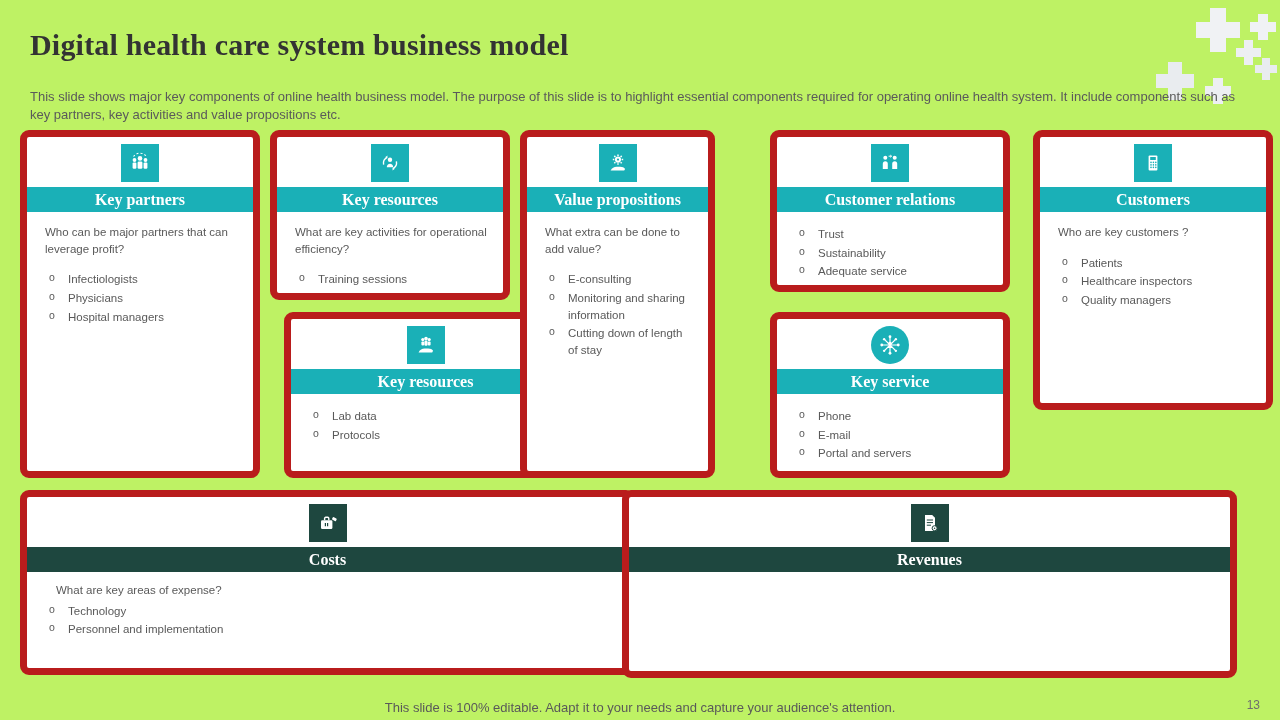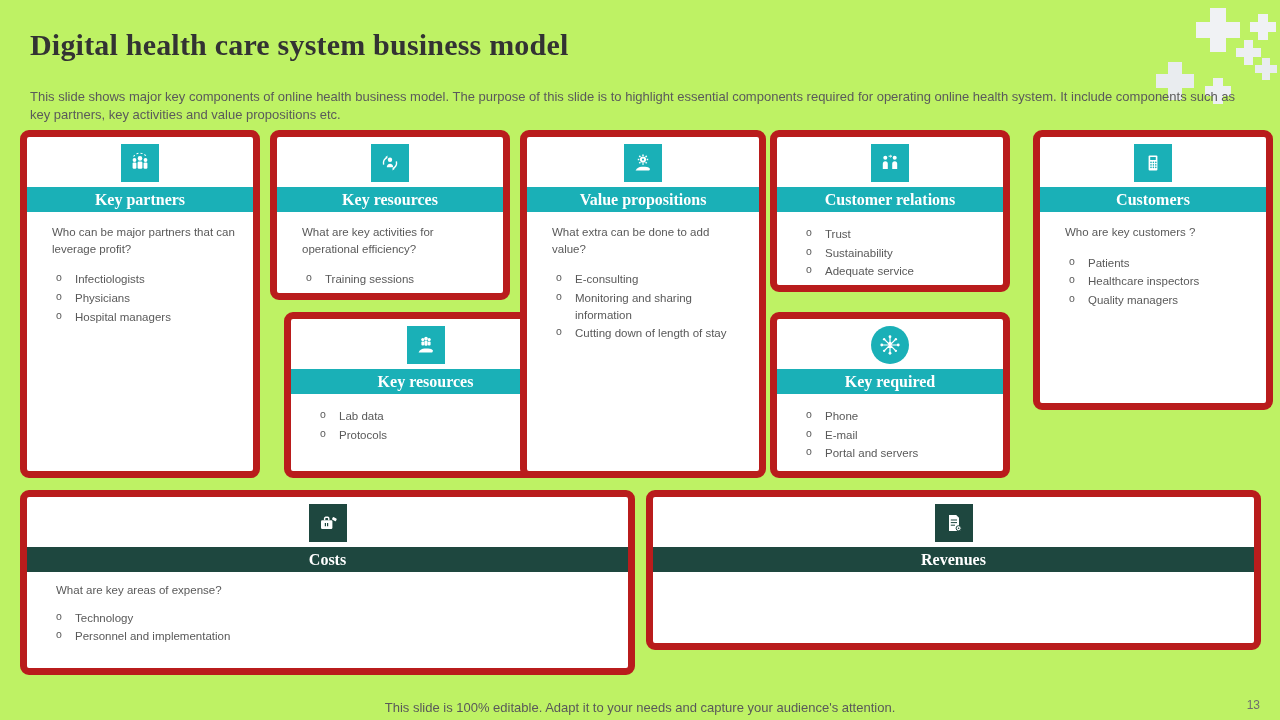--- a/index.html
+++ b/index.html
@@ -15,23 +15,23 @@
   .icon-box{width:38px;height:38px;margin:7px auto 5px;display:flex;align-items:center;
             justify-content:center;}
   .icon-box.teal{background:#1ab0b7;}
   .icon-box.dark{background:#1e473f;}
   .icon-box.round{border-radius:50%;}
   .card-header{height:25px;line-height:25px;text-align:center;color:#ffffff;
                font-family:"Liberation Serif",serif;font-weight:700;font-size:16px;}
   .card-header.teal{background:#1ab0b7;}
   .card-header.dark{background:#1e473f;}
   .card-body{padding:8px 13px;font-size:11.5px;line-height:1.45;}
-  .question{margin:4px 0 14px 12px;}
+  .question{margin:4px 0 14px 5px;}
   .question.tight{margin:2px 0 2px 16px;}
-  ul.bullets{list-style:none;margin:11px;padding:0;}
+  ul.bullets{list-style:none;margin:4px;padding:0;}
   ul.bullets li{position:relative;padding-left:24px;margin-bottom:2px;}
   ul.bullets li::before{content:"o";position:absolute;left:5px;top:-1px;font-size:10.5px;}
   .bullets.no-q{margin-top:6px;}
   .footer{position:absolute;left:0;right:0;bottom:5px;text-align:center;font-size:13px;
           color:#595959;}
   .page-num{position:absolute;right:20px;bottom:8px;font-size:12px;color:#6e6e6e;}
 </style>
 </head>
 <body>
 
@@ -119,21 +119,21 @@
       <span>Key resources</span>
     </div>
     <div class="card-body">
       <ul class="bullets no-q">
           <li>Lab data</li>
           <li>Protocols</li>
         </ul>
     </div>
   </div>
 
-  <div class="card" style="left:520px;top:130px;width:246px;height:348px">
+  <div class="card" style="left:520px;top:130px;width:195px;height:348px">
     <div class="icon-box teal">
       <svg width="24" height="24" viewBox="0 0 24 24" fill="#fff">
         <circle cx="12" cy="8.6" r="3.1"></circle>
         <g stroke="#fff" stroke-width="1.5">
           <line x1="12" y1="3.4" x2="12" y2="4.9"></line>
             <line x1="12" y1="12.3" x2="12" y2="13.8"></line>
           <line x1="6.8" y1="8.6" x2="8.3" y2="8.6"></line>
             <line x1="15.7" y1="8.6" x2="17.2" y2="8.6"></line>
           <line x1="8.3" y1="4.9" x2="9.4" y2="6"></line>
             <line x1="14.6" y1="11.2" x2="15.7" y2="12.3"></line>
@@ -200,21 +200,21 @@
           <circle cx="6.6" cy="6.6" r="1.1"></circle>
             <circle cx="17.4" cy="17.4" r="1.1"></circle>
           <circle cx="17.4" cy="6.6" r="1.1"></circle>
             <circle cx="6.6" cy="17.4" r="1.1"></circle>
           <circle cx="12" cy="10.8" r="1.7"></circle>
             <path d="M9.7 14.8 c0.3-1.5 1.2-2.3 2.3-2.3 s2 0.8 2.3 2.3 z"></path>
         </g>
       </svg>
     </div>
     <div class="card-header teal">
-      <span>Key required</span>
+      <span>Key service</span>
     </div>
     <div class="card-body">
       <ul class="bullets no-q">
           <li>Phone</li>
           <li>E-mail</li>
           <li>Portal and servers</li>
         </ul>
     </div>
   </div>
 
@@ -264,21 +264,21 @@
     </div>
     <div class="card-body">
       <p class="question tight">What are key areas of expense?</p>
       <ul class="bullets">
           <li>Technology</li>
           <li>Personnel and implementation</li>
         </ul>
     </div>
   </div>
 
-  <div class="card" style="left:646px;top:490px;width:615px;height:160px">
+  <div class="card" style="left:622px;top:490px;width:615px;height:188px">
     <div class="icon-box dark">
       <svg width="24" height="24" viewBox="0 0 24 24">
         <path d="M7 4 h7.2 l2.8 2.8 V20 H7 z" fill="#fff"></path>
         <g stroke="#1e473f" stroke-width="1">
           <line x1="8.8" y1="9" x2="15" y2="9"></line>
           <line x1="8.8" y1="11.6" x2="15" y2="11.6"></line>
           <line x1="8.8" y1="14.2" x2="13" y2="14.2"></line>
         </g>
         <circle cx="16.6" cy="17.2" r="2.5" fill="#fff" stroke="#1e473f" stroke-width="1"></circle>
         <circle cx="16.6" cy="17.2" r="0.8" fill="#1e473f"></circle>

